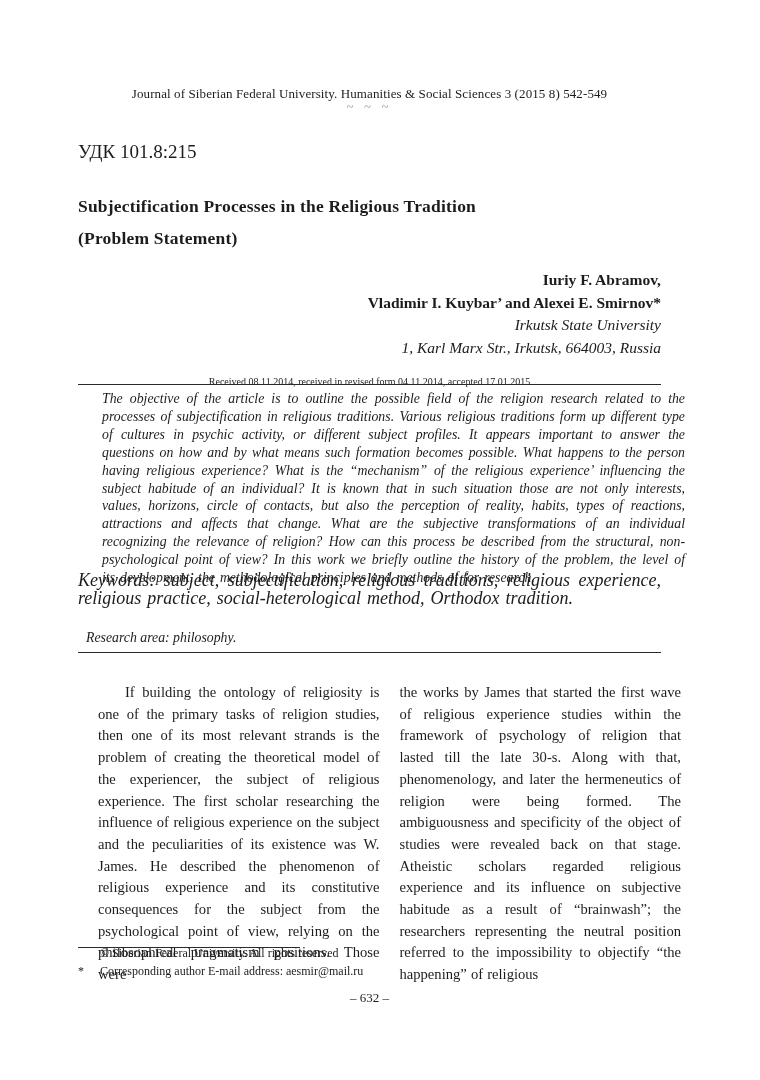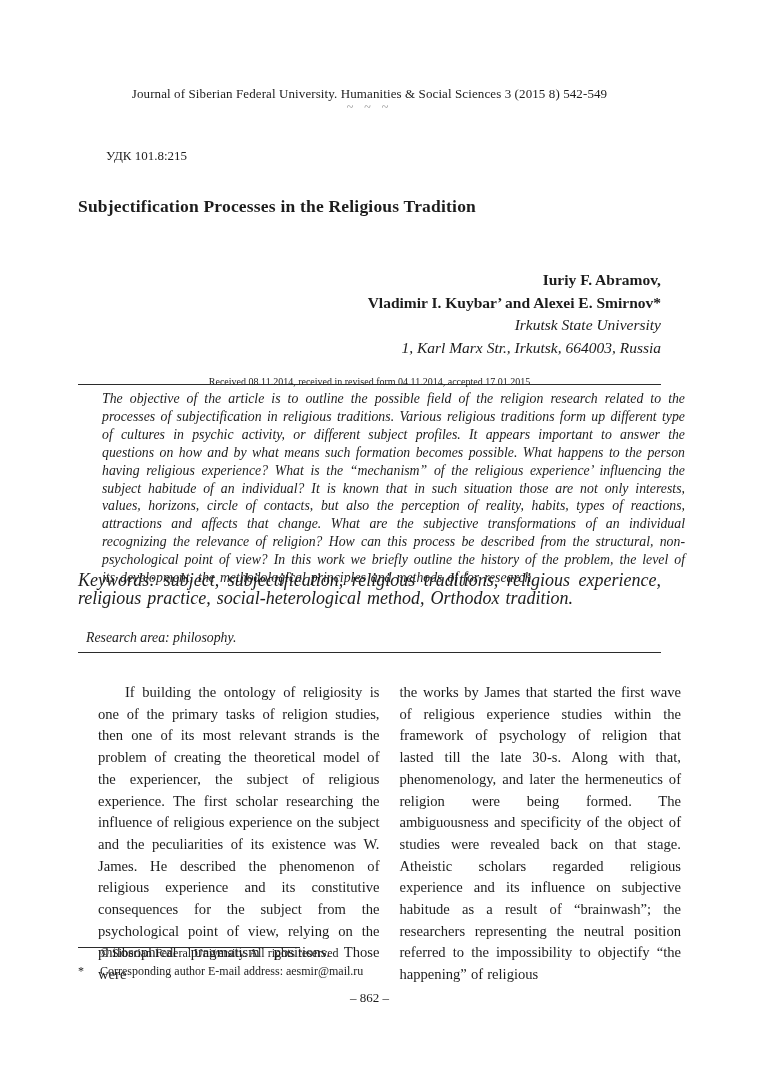--- a/index.html
+++ b/index.html
@@ -12,21 +12,21 @@
     color: #1c1c1c;
     font-family: "Liberation Serif", "DejaVu Serif", serif;
     overflow: hidden;
     text-decoration: underline;
   }
   .block { position: absolute; left: 78px; width: 583px; }
   .centered { text-align: center; }
 
   .journal-header { top: 86px; font-size: 13px; letter-spacing: 0.1px; }
   .separator { top: 100px; font-size: 12px; color: #8a8a8a; letter-spacing: 4px; }
-  .udc { top: 148px; font-size: 13px; margin-left: 28px; }
+  .udc { top: 141px; font-size: 19px; }
 
   .title { top: 190px; font-size: 17.5px; font-weight: bold; line-height: 32px; letter-spacing: 0.2px; }
 
   .authors { top: 269px; text-align: right; line-height: 22.7px; }
   .authors .author-line { font-size: 15.5px; font-weight: bold; }
   .authors .affil-line { font-size: 15.5px; font-style: italic; }
 
   .received { top: 376px; font-size: 10px; }
 
   .rule { position: absolute; left: 78px; width: 583px; border-top: 1.6px solid #2b2b2b; }
@@ -76,20 +76,21 @@
 <div class="page">
 
   <div class="block centered journal-header">Journal of  Siberian Federal University.  Humanities &amp; Social Sciences 3 (2015 8) 542-549</div>
 
   <div class="block centered separator">~ ~ ~</div>
 
   <div class="block udc">УДК 101.8:215</div>
 
   <div class="block title">
     <div>Subjectification Processes in the Religious Tradition</div>
+    <div>(Problem Statement)</div>
   </div>
 
   <div class="block authors">
     <div class="author-line">Iuriy F. Abramov,</div>
     <div class="author-line">Vladimir I. Kuybar’ and Alexei E. Smirnov*</div>
     <div class="affil-line">Irkutsk State University</div>
     <div class="affil-line">1, Karl Marx Str., Irkutsk, 664003, Russia</div>
   </div>
 
   <div class="block centered received">Received 08.11.2014, received in revised form 04.11.2014, accepted 17.01.2015</div>
@@ -116,15 +117,15 @@
   <div class="rule footnote-rule"></div>
 
   <div class="block footnote">
     <div class="copyright">© Siberian Federal University. All rights reserved</div>
     <div class="corresponding">
       <span class="asterisk">*</span>
       <span>Corresponding author E-mail address: aesmir@mail.ru</span>
     </div>
   </div>
 
-  <div class="block centered page-number">– 862 –</div>
+  <div class="block centered page-number">– 632 –</div>
 
 </div>
 
 </body></html>

